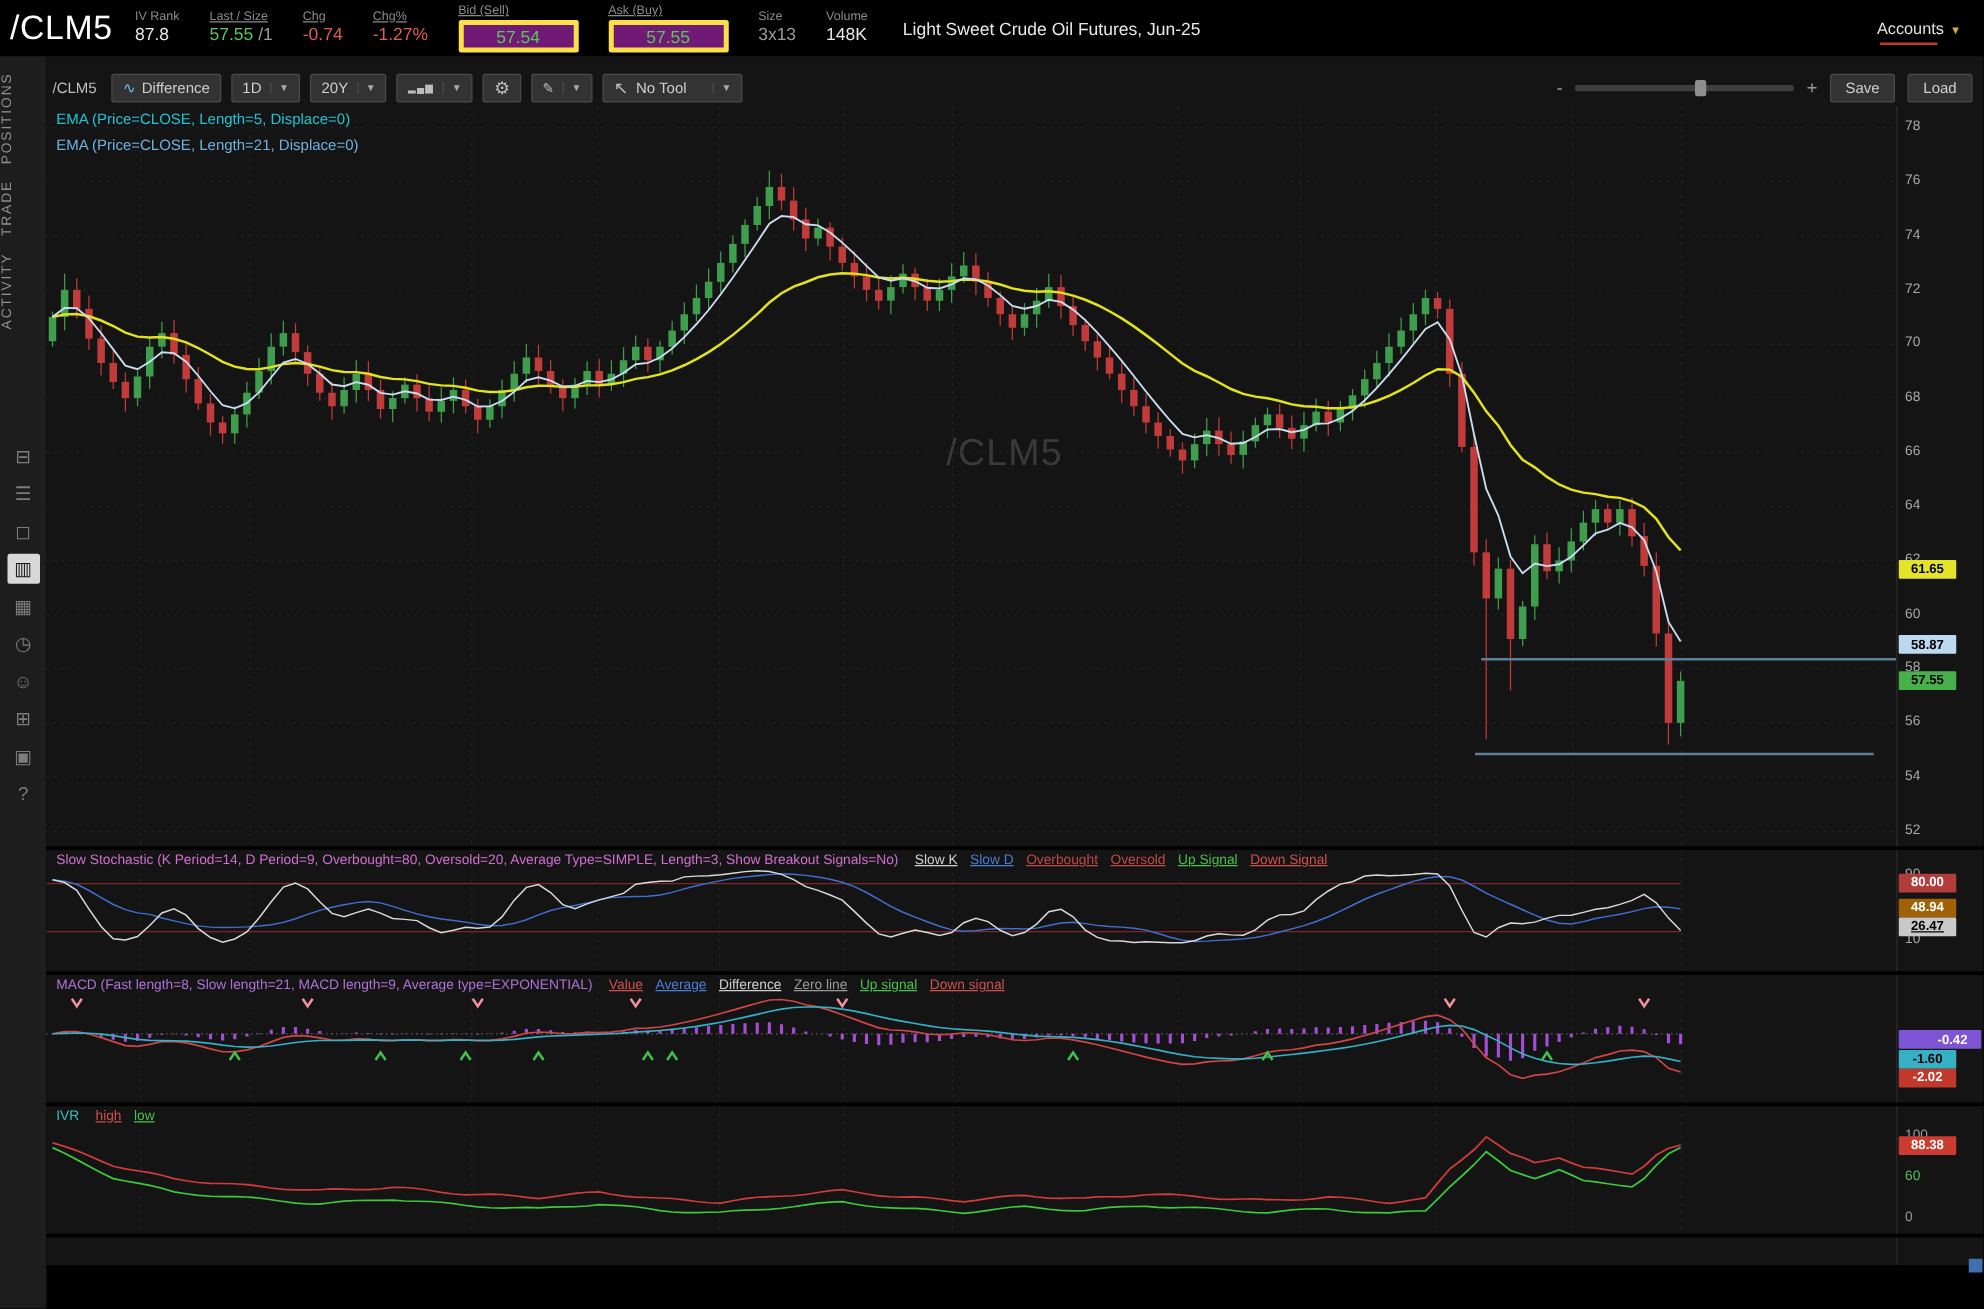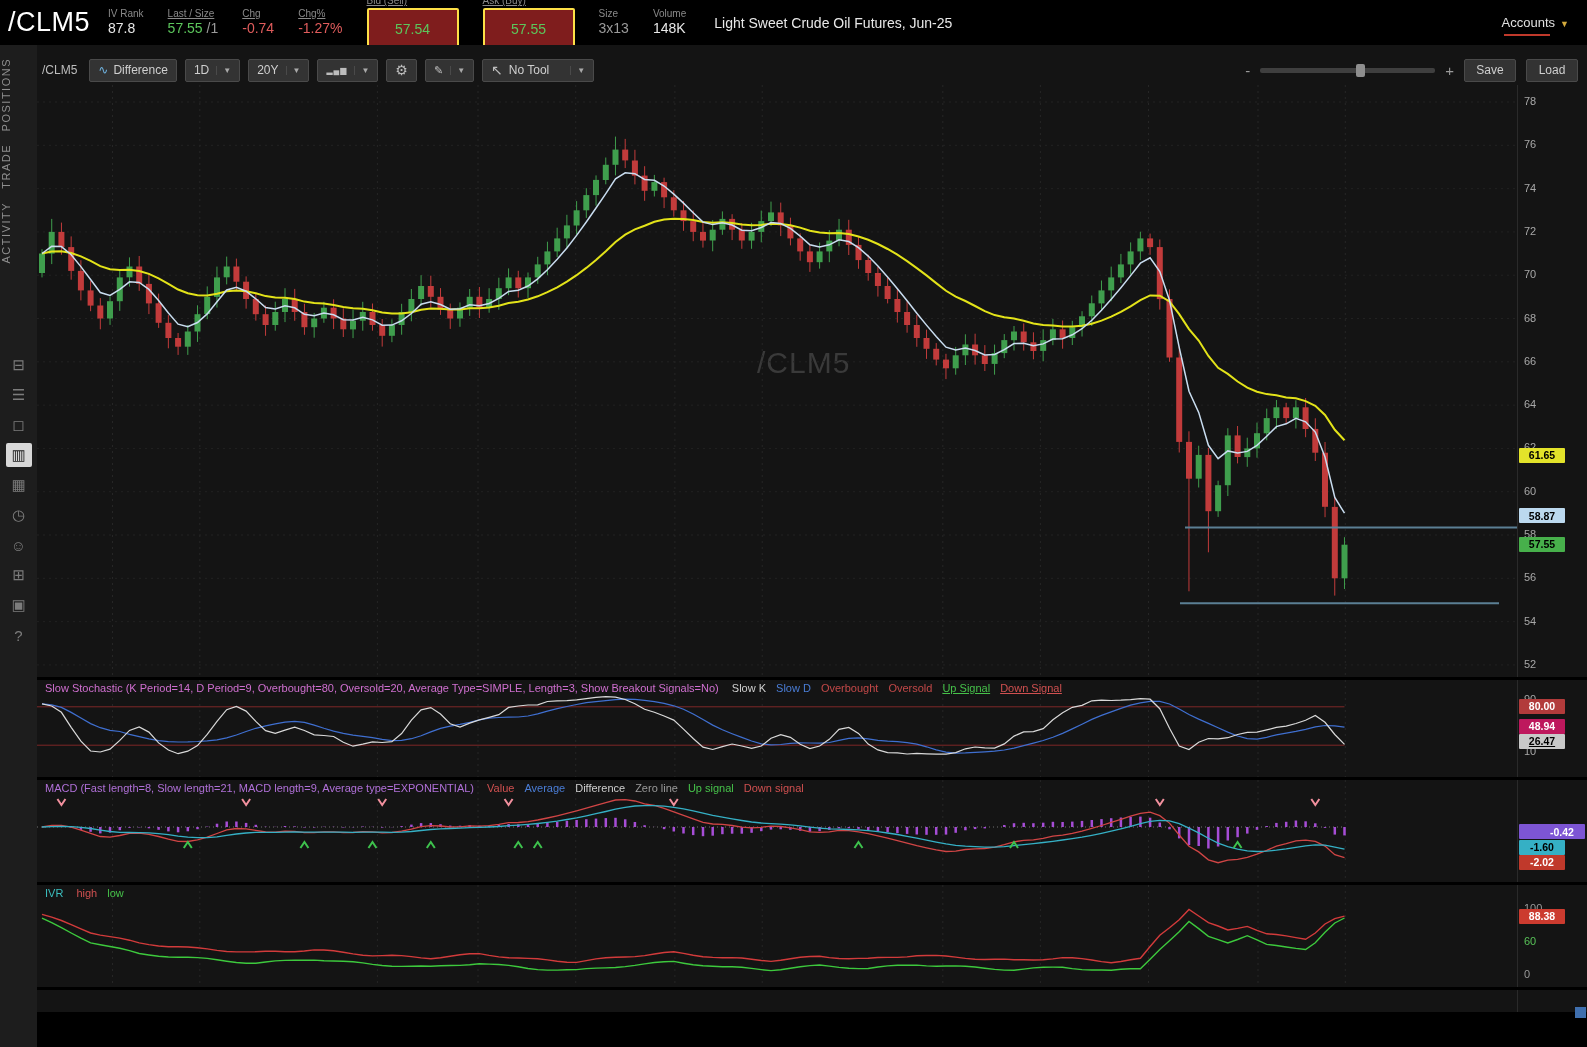--- a/index.html
+++ b/index.html
@@ -6,22 +6,22 @@
   #app{position:relative;width:1587px;height:1047px;background:#000;overflow:hidden;
        font-family:"Liberation Sans",sans-serif;-webkit-font-smoothing:antialiased;}
   
   #hdr{position:absolute;left:0;top:0;width:1587px;height:45px;background:#000;display:flex;align-items:center;}
   .sym{font-size:27px;color:#fff;margin:0 18px 0 8px;letter-spacing:.5px;}
   .stat{margin-right:24px;line-height:1.15;}
   .stat .lbl{display:block;font-size:10px;color:#8a8a8a;white-space:nowrap;}
   .stat .lbl.u{text-decoration:underline;}
   .stat .val{font-size:14px;color:#e8e8e8;white-space:nowrap;}
   .green{color:#5cc65c!important;} .red{color:#e05c5c!important;} .dim{color:#9a9a9a!important;}
-  .boxval{display:inline-block;margin-top:1px;border:2px solid #fde047;background:#7f1d1d;
-          color:#5cc65c;padding:11px 0;font-size:14px;width:88px;text-align:center;border-radius:2px;}
+  .boxval{display:inline-block;margin-top:1px;border:4px solid #fde047;background:#701a75;
+          color:#5cc65c;padding:1px 0;font-size:14px;width:88px;text-align:center;border-radius:2px;}
   #hdr .desc{font-size:14px;color:#e8e8e8;margin-left:4px;white-space:nowrap;}
   #accounts{margin-left:auto;margin-right:18px;color:#e0e0e0;font-size:13px;cursor:pointer;position:relative;}
   #accounts .chev2{font-size:9px;color:#d4aa3c;margin-left:5px;}
   #accounts .redbar{position:absolute;left:2px;bottom:-6px;width:46px;height:2px;background:#c0392b;}
   
   #sidebar{position:absolute;left:0;top:45px;width:37px;height:1002px;background:#1d1d1d;border-right:1px solid #000;}
   .vtab{writing-mode:vertical-rl;transform:rotate(180deg);color:#8f8f8f;font-size:11px;letter-spacing:1.5px;
         margin:13px auto;display:block;text-align:center;cursor:pointer;width:100%;}
   #side-icons{position:absolute;top:305px;left:0;width:37px;display:flex;flex-direction:column;align-items:center;}
   .sicon{width:26px;height:24px;margin:3px 0;display:flex;align-items:center;justify-content:center;
@@ -40,21 +40,21 @@
   #tb-right{margin-left:auto;display:flex;align-items:center;gap:10px;}
   .zoomsign{color:#9a9a9a;font-size:15px;}
   #zoom-track{width:175px;height:5px;background:#3f3f3f;border-radius:2px;position:relative;cursor:pointer;}
   #zoom-handle{position:absolute;left:55%;top:-4px;width:9px;height:13px;background:#8e8e8e;border-radius:2px;}
   
   svg.panel{position:absolute;left:37px;z-index:2;display:block;}
   .divider{position:absolute;left:37px;width:1550px;height:3px;background:#000;z-index:4;}
   #axis-border{position:absolute;left:1517px;top:85px;width:1px;height:927px;background:#2a2a2a;z-index:3;}
   .wm{position:absolute;left:757px;top:346px;font-size:30px;color:#3a3a3a;z-index:1;letter-spacing:1px;}
   .plegend{position:absolute;left:45px;font-size:11px;z-index:5;white-space:nowrap;}
-  .plegend .litem{margin-left:10px;}
+  .plegend .litem{margin-left:10px;text-decoration:underline;}
   .plegend .litem.ul{text-decoration:underline;}
   .mainlegend{position:absolute;left:45px;font-size:12px;z-index:5;}
   .tick{position:absolute;font-size:11px;color:#a8a8a8;z-index:5;white-space:nowrap;}
   .badge{position:absolute;left:1519px;font-size:10.5px;font-weight:bold;padding:1.5px 3px;min-width:40px;
          text-align:center;border-radius:1px;z-index:6;}
   #time-axis{position:absolute;left:37px;top:992px;width:1520px;height:18px;z-index:5;}
   .ttick{position:absolute;top:0;transform:translateX(-50%);font-size:11px;color:#a8a8a8;white-space:nowrap;}
   #scroll-corner{position:absolute;left:1575px;top:1007px;width:11px;height:11px;background:#3f6fae;z-index:7;}
 </style>
 </head>
@@ -157,20 +157,24 @@
       <span class="zoomsign">-</span>
       <div id="zoom-track">
         <div id="zoom-handle"></div>
       </div>
       <span class="zoomsign">+</span>
       <button class="tbtn" style="width:52px;justify-content:center;">Save</button>
       <button class="tbtn" style="width:52px;justify-content:center;">Load</button>
     </div>
   </div>
 
+  <div class="mainlegend" id="main-legend" style="top:88px;">
+      <div style="color: rgb(31, 196, 214); margin-bottom: 7px;">EMA (Price=CLOSE, Length=5, Displace=0)</div>
+      <div style="color: rgb(111, 179, 224); margin-bottom: 7px;">EMA (Price=CLOSE, Length=21, Displace=0)</div>
+    </div>
   <div class="wm">/CLM5</div>
 
   <svg class="panel" id="main-svg" style="top:85px;" width="1480" height="594">
       <line x1="75.5" y1="0" x2="75.5" y2="594" stroke="#262626" stroke-dasharray="2,4"></line>
       <line x1="162.8" y1="0" x2="162.8" y2="594" stroke="#262626" stroke-dasharray="2,4"></line>
       <line x1="340.4" y1="0" x2="340.4" y2="594" stroke="#262626" stroke-dasharray="2,4"></line>
       <line x1="441.0" y1="0" x2="441.0" y2="594" stroke="#262626" stroke-dasharray="2,4"></line>
       <line x1="538.7" y1="0" x2="538.7" y2="594" stroke="#262626" stroke-dasharray="2,4"></line>
       <line x1="637.9" y1="0" x2="637.9" y2="594" stroke="#262626" stroke-dasharray="2,4"></line>
       <line x1="725.2" y1="0" x2="725.2" y2="594" stroke="#262626" stroke-dasharray="2,4"></line>
@@ -706,19 +710,19 @@
     <div class="tick" style="left: 1524px; top: 657.9px;">52</div>
     <div class="tick" style="left: 1524px; top: 693.4px;">90</div>
     <div class="tick" style="left: 1524px; top: 744.6px;">10</div>
     <div class="tick" style="left: 1524px; top: 902px; color: rgb(154, 154, 154);">100</div>
     <div class="tick" style="left: 1524px; top: 935px; color: rgb(88, 194, 88);">60</div>
     <div class="tick" style="left: 1524px; top: 968px; color: rgb(154, 154, 154);">0</div>
     <div class="badge" style="top: 447.978px; background: rgb(227, 227, 42); color: rgb(0, 0, 0);">61.65</div>
     <div class="badge" style="top: 508.164px; background: rgb(188, 217, 239); color: rgb(0, 0, 0);">58.87</div>
     <div class="badge" style="top: 536.742px; background: rgb(71, 176, 75); color: rgb(0, 0, 0);">57.55</div>
     <div class="badge" style="top: 698.8px; background: rgb(178, 59, 59); color: rgb(255, 255, 255);">80.00</div>
-    <div class="badge" style="top: 718.678px; background: #be185d; color: rgb(255, 255, 255);">48.94</div>
+    <div class="badge" style="top: 718.678px; background: #a16207; color: rgb(255, 255, 255);">48.94</div>
     <div class="badge" style="top: 733.678px; background: rgb(201, 201, 201); color: rgb(0, 0, 0); text-decoration: underline;">26.47</div>
     <div class="badge" style="top: 824.46px; background: rgb(125, 85, 212); color: rgb(255, 255, 255); padding-left: 23px;">-0.42</div>
     <div class="badge" style="top: 839.8px; background: rgb(53, 176, 197); color: rgb(0, 0, 0);">-1.60</div>
     <div class="badge" style="top: 854.8px; background: rgb(192, 57, 43); color: rgb(255, 255, 255);">-2.02</div>
     <div class="badge" style="top: 908.669px; background: rgb(204, 59, 47); color: rgb(255, 255, 255);">88.38</div>
   </div>
 
 </body></html>

